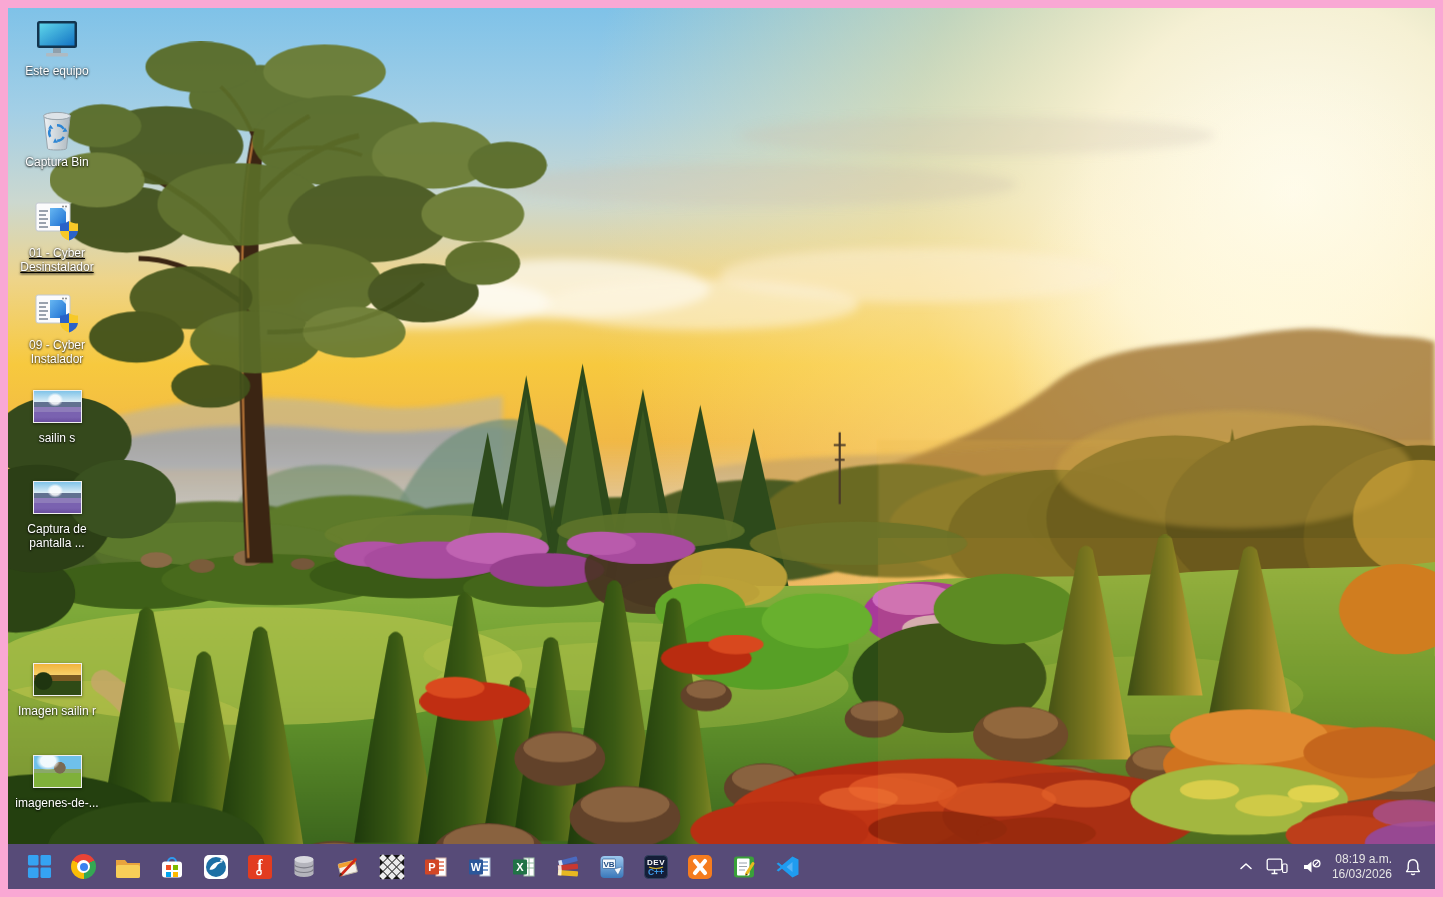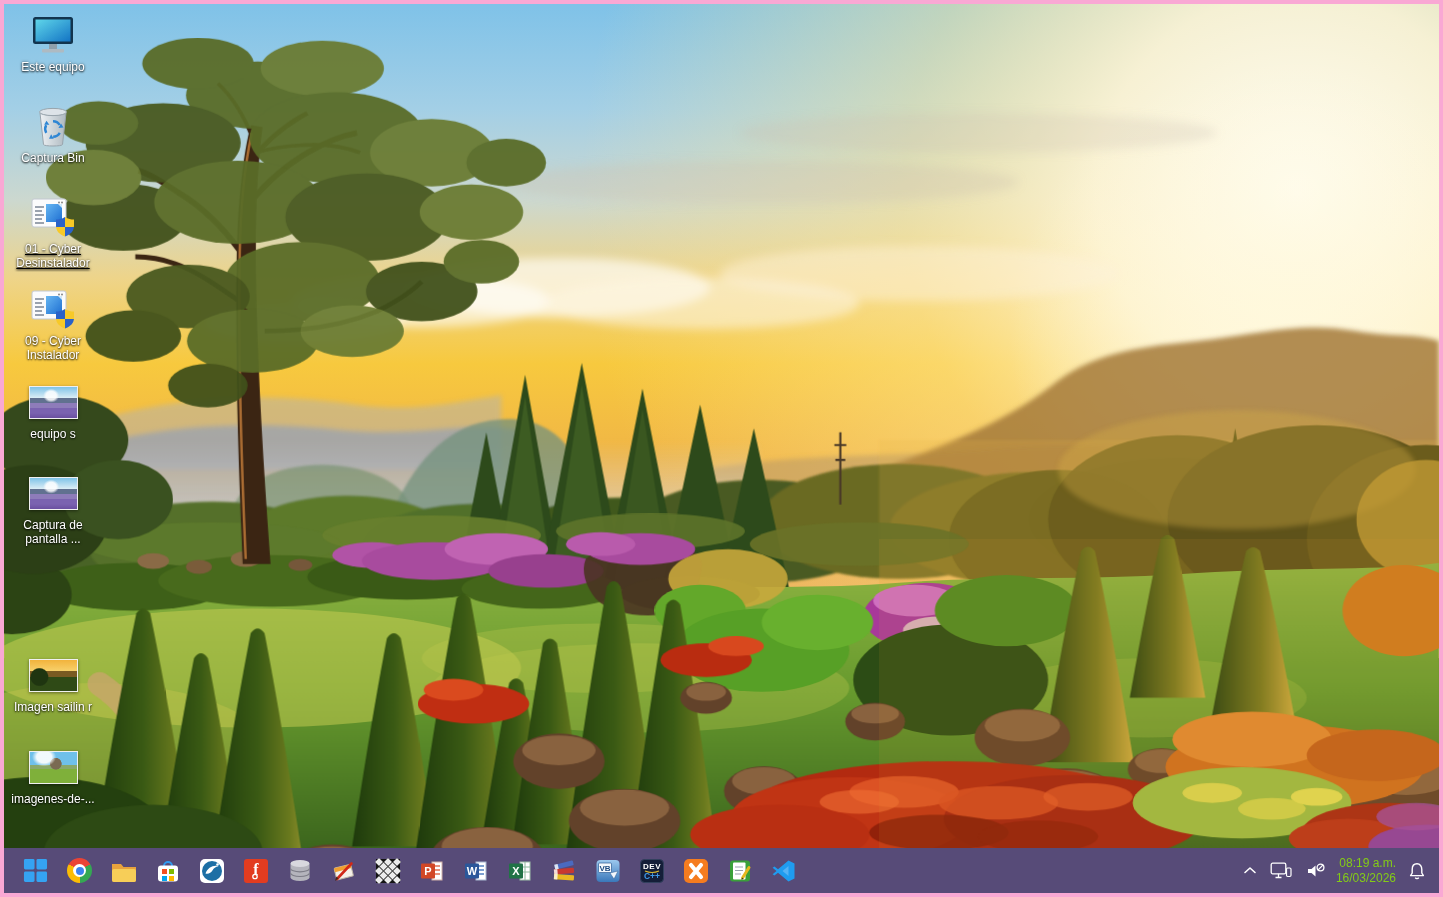--- a/index.html
+++ b/index.html
@@ -1,16 +1,16 @@
 <!DOCTYPE html>
 <html><head>
 <meta charset="utf-8">
 <style>
   html,body{margin:0;padding:0;background:#222;}
-  .stage{position:relative;width:1443px;height:897px;border:4px solid #f9a8d4;box-sizing:border-box;
+  .stage{position:relative;width:1443px;height:897px;border:8px solid #f9a8d4;box-sizing:border-box;
          overflow:hidden;font-family:"Liberation Sans",sans-serif;background:#6a8a3a;}
   svg.wall{position:absolute;left:0;top:0;width:100%;height:100%;display:block;}
 
   
   .dicon{position:absolute;width:88px;display:flex;flex-direction:column;align-items:center;
          padding:3px 2px 4px;border-radius:4px;z-index:2;cursor:default;}
   .dicon.selected{background:rgba(196,213,233,.5);outline:1px solid rgba(255,255,255,.6);}
   .icbox{height:46px;display:flex;align-items:center;justify-content:center;}
   .lbl{margin-top:2px;font-size:12px;color:#fff;text-align:center;line-height:14px;
        text-shadow:0 1px 2px rgba(0,0,0,.9),0 0 3px rgba(0,0,0,.55);}
@@ -39,21 +39,21 @@
   .taskbar{position:absolute;left:0;right:0;bottom:0;height:45px;background:#574b78;
            display:flex;align-items:center;padding:0 10px 0 12px;z-index:5;}
   .apps{display:flex;align-items:center;gap:5px;}
   .tbtn{width:39px;height:40px;display:flex;align-items:center;justify-content:center;border-radius:4px;}
   .chrome{width:25px;height:25px;border-radius:50%;position:relative;
           background:conic-gradient(from -60deg,#ea4335 0 120deg,#34a853 0 240deg,#fbbc05 0 360deg);}
   .chrome::before{content:"";position:absolute;inset:6px;border-radius:50%;background:#fff;}
   .chrome::after{content:"";position:absolute;inset:8.5px;border-radius:50%;background:#3b82f0;}
   .tray{margin-left:auto;display:flex;align-items:center;gap:9px;}
   .trayico{display:flex;align-items:center;justify-content:center;height:30px;border-radius:3px;padding:0 2px;}
-  .clock{color:#84cc16;font-size:12px;text-align:right;line-height:15px;white-space:nowrap;}
+  .clock{color:#e5e5e5;font-size:12px;text-align:right;line-height:15px;white-space:nowrap;}
 </style>
 </head>
 <body>
 
 <div class="stage">
 
 <svg class="wall" viewBox="0 0 1443 897" preserveAspectRatio="none">
 <defs>
   <linearGradient id="sky" x1="0" y1="0" x2="0" y2="1">
     <stop offset="0" stop-color="#7fc2e8"></stop>
@@ -448,21 +448,21 @@
       </g>
     </svg>
   </div>
   <div class="lbl">09 - Cyber Instalador</div>
 </div>
 
 <div class="dicon" id="di5">
   <div class="icbox">
         <div class="thumb thumb-lupine"></div>
       </div>
-  <div class="lbl">equipo s</div>
+  <div class="lbl">sailin s</div>
 </div>
 
 <div class="dicon" id="di6">
   <div class="icbox">
         <div class="thumb thumb-lupine"></div>
       </div>
   <div class="lbl">Captura de pantalla ...</div>
 </div>
 
 

